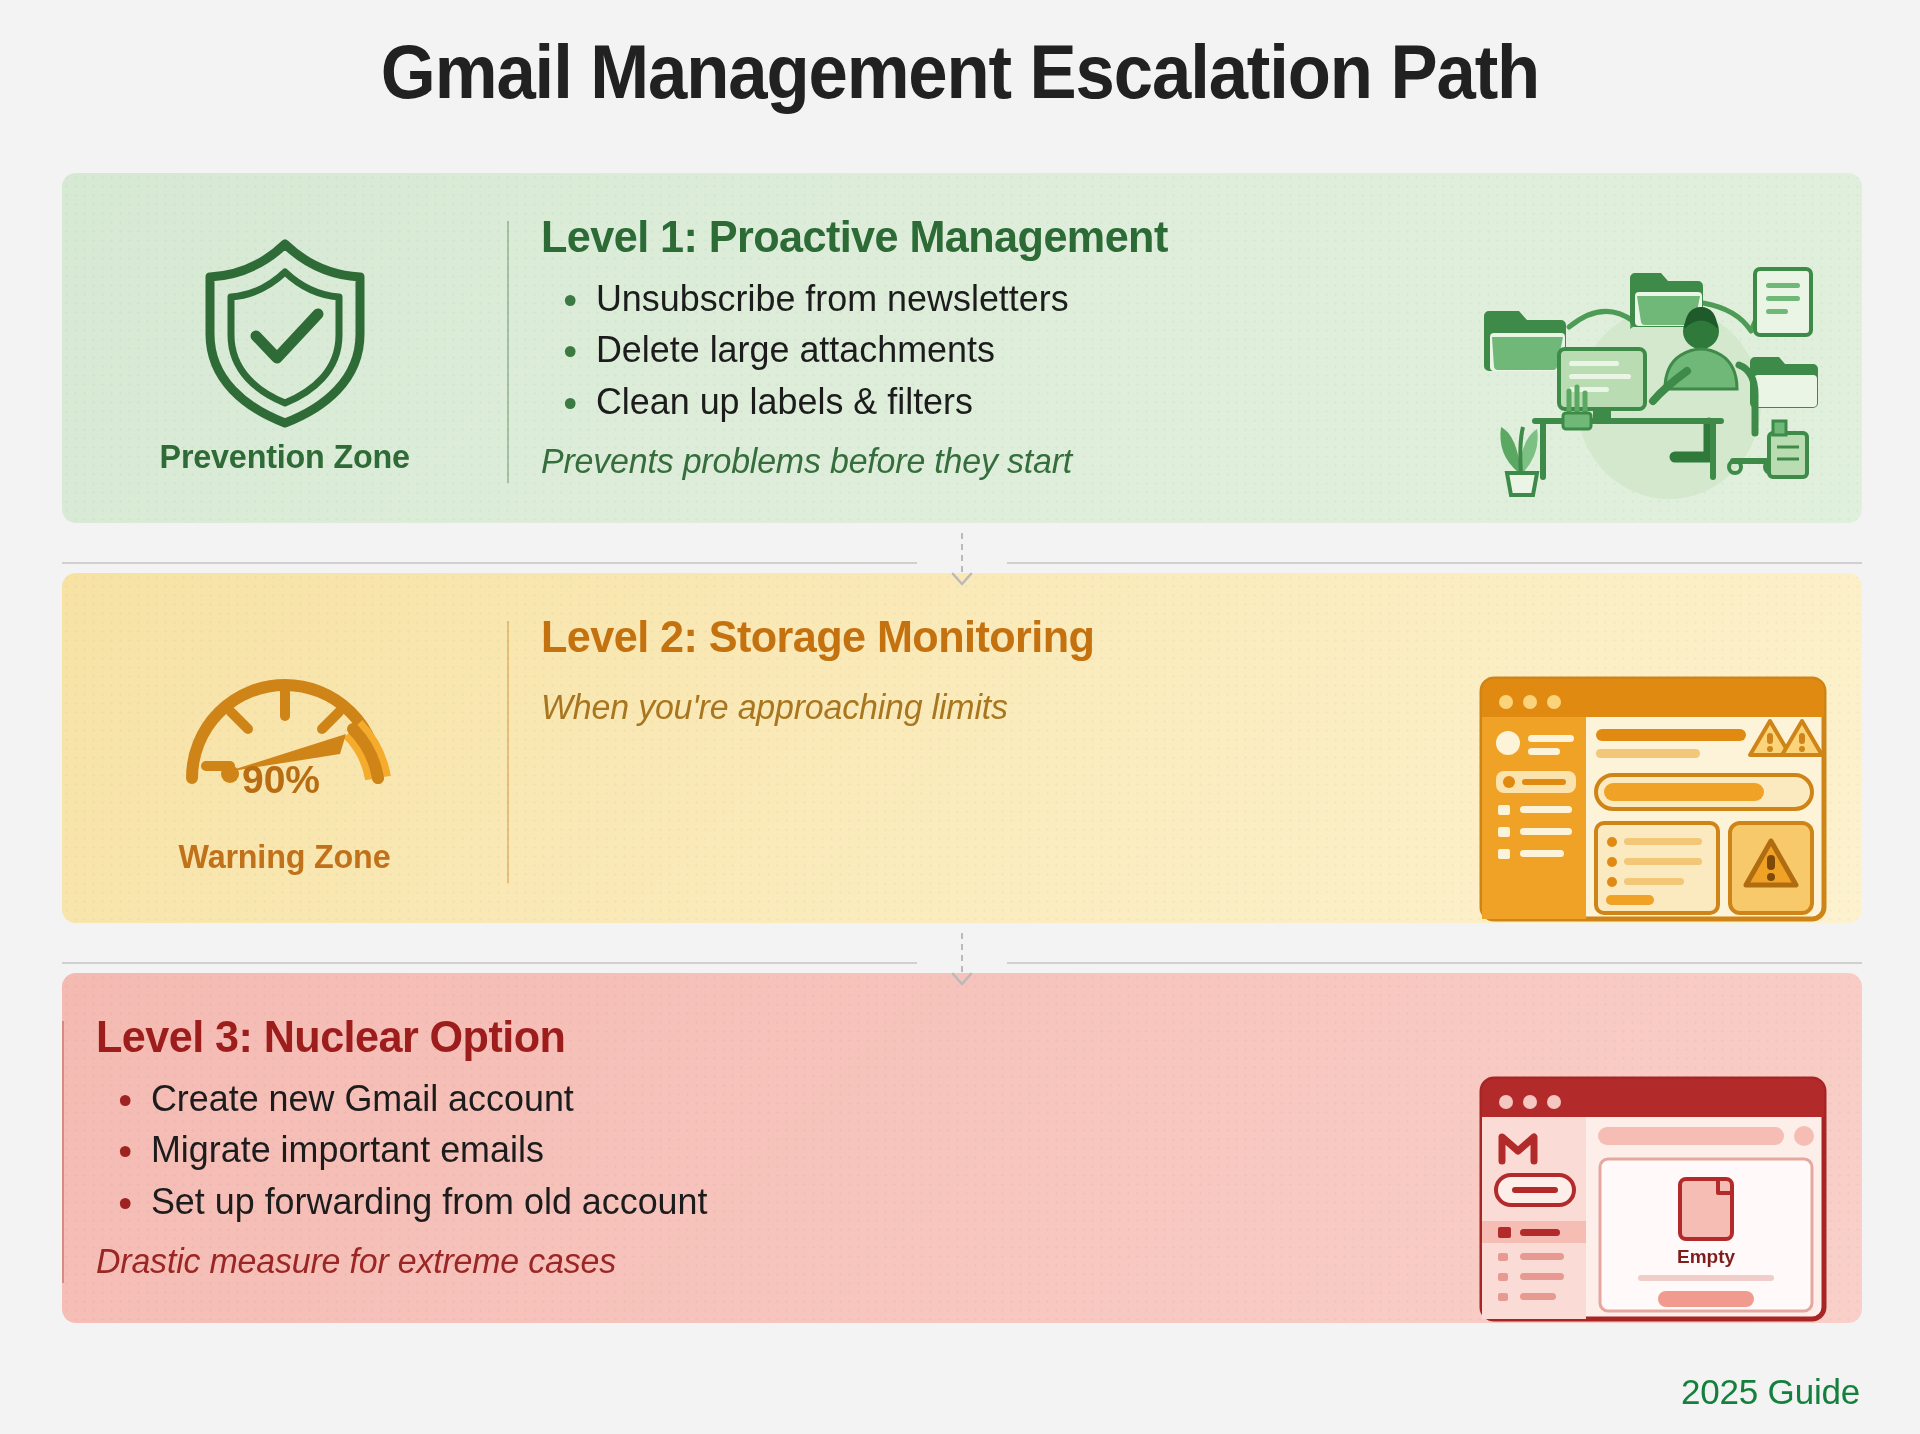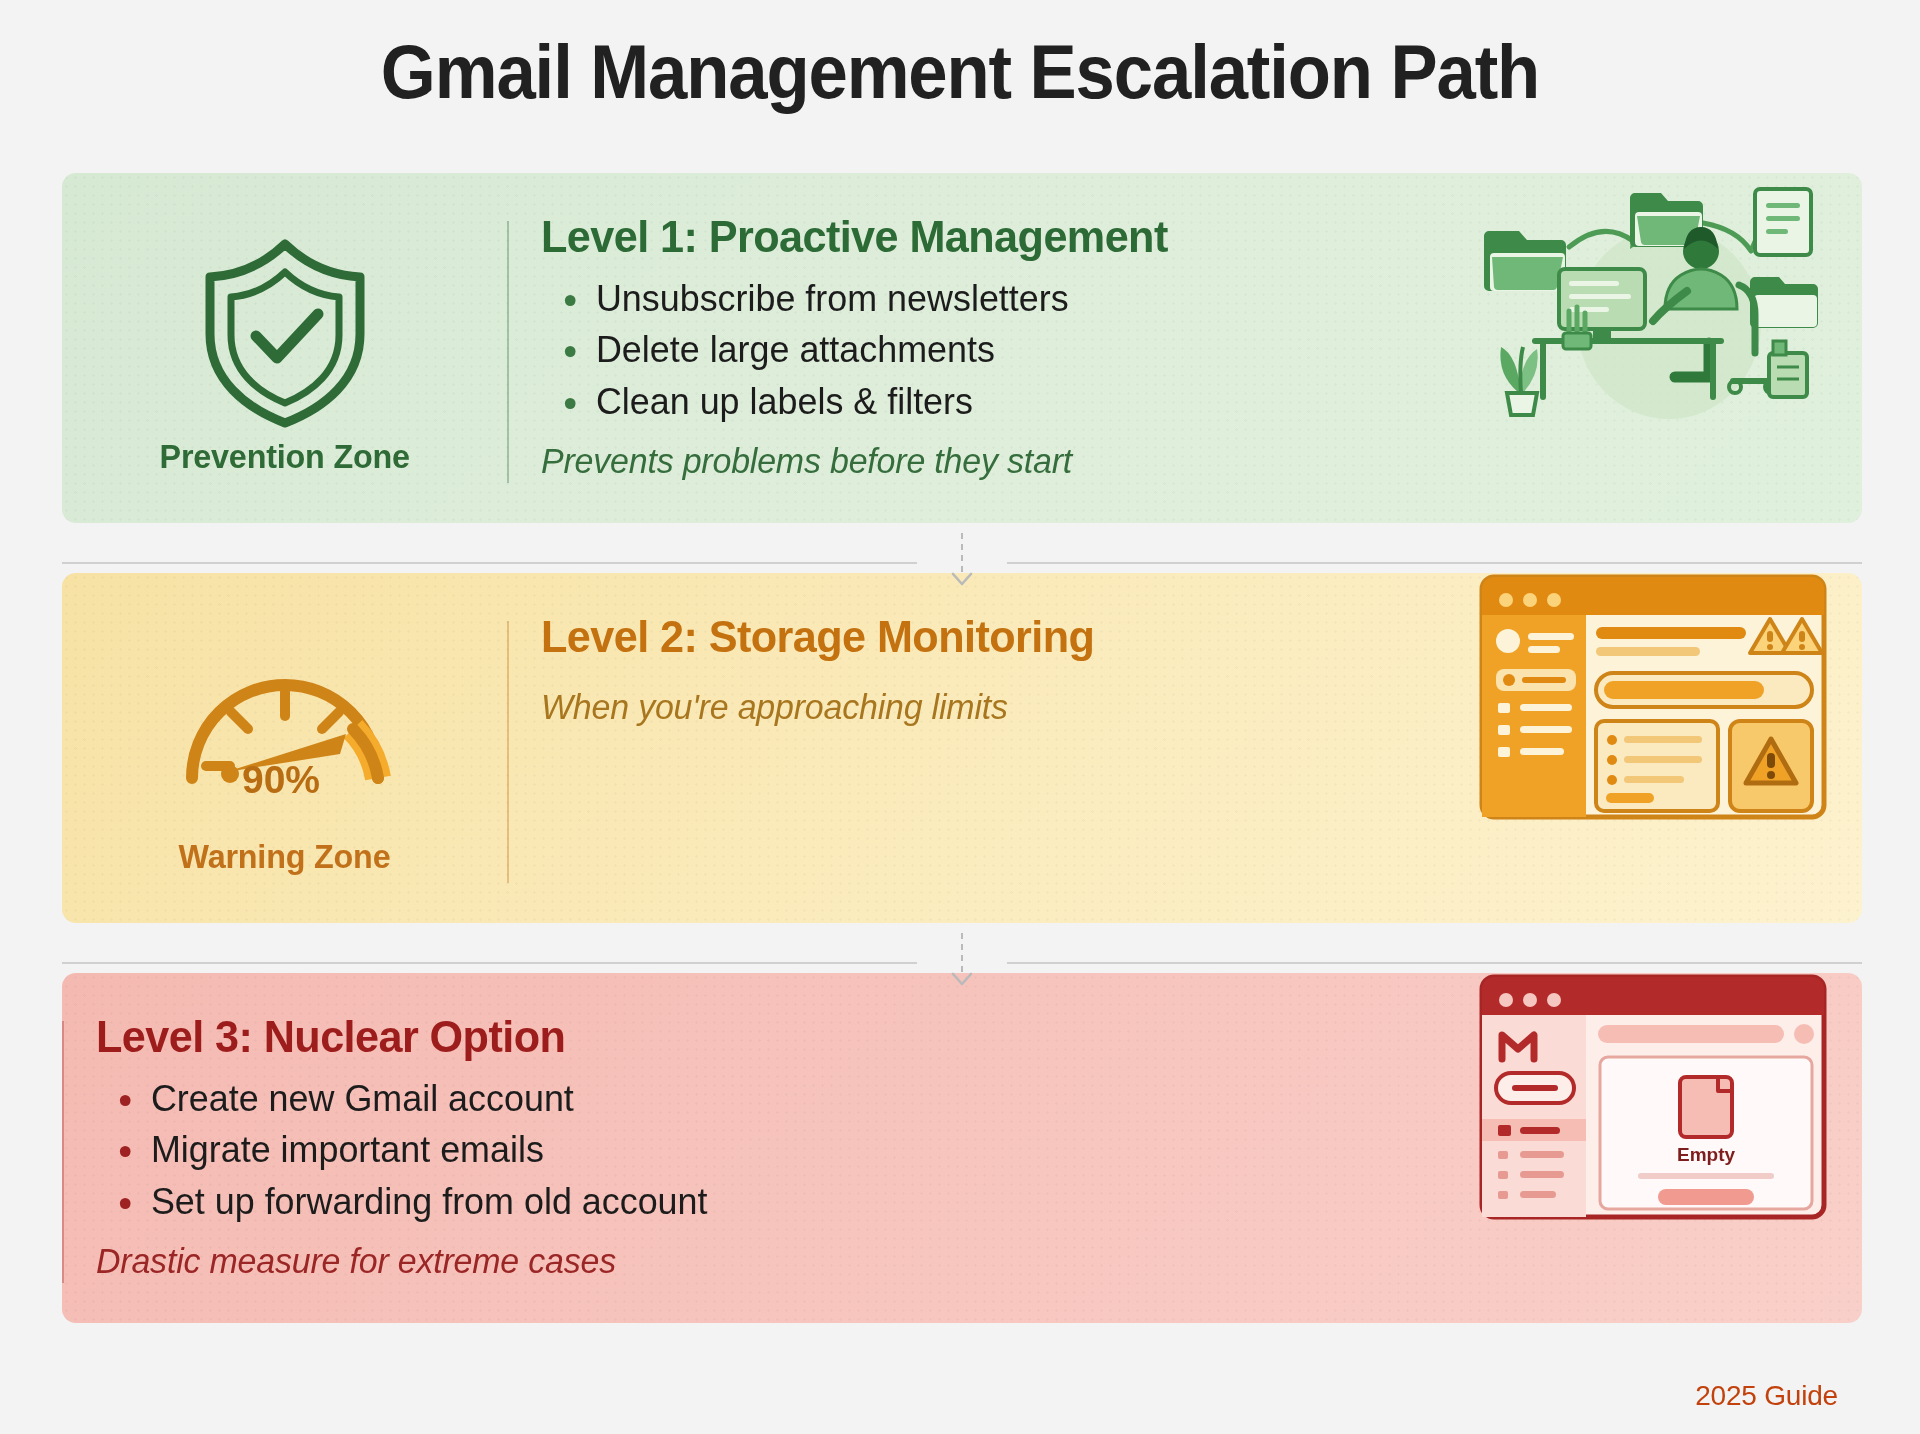--- a/index.html
+++ b/index.html
@@ -131,21 +131,21 @@
     transform-origin: left center;
   }
   .green .caption { color: #356d3c; }
   .amber .caption { color: #a8761f; }
   .red   .caption { color: #9b2626; }
 
   
   .illu {
     position: relative; z-index: 2;
     flex: 0 0 400px;
-    display: flex; align-items: flex-start; justify-content: center;
+    display: flex; align-items: flex-end; justify-content: center;
     padding-right: 18px;
   }
 
   
   .connector {
     position: absolute;
     left: 62px; width: 1800px; height: 60px;
     z-index: 3;
   }
   .connector.c1 { top: 533px; }
@@ -165,23 +165,23 @@
   }
   .conn-arrow {
     position: absolute;
     left: 888px; top: 38px;
     width: 24px; height: 16px;
   }
 
   
   .footer {
     position: absolute;
-    right: 82px; bottom: 22px;
-    font-size: 28px;
-    color: #c2410c;
+    right: 60px; bottom: 22px;
+    font-size: 35px;
+    color: #15803d;
     letter-spacing: -0.2px;
   }
 
   svg { display: block; }
 </style>
 </head>
 <body>
 
 <div id="stage">
 

